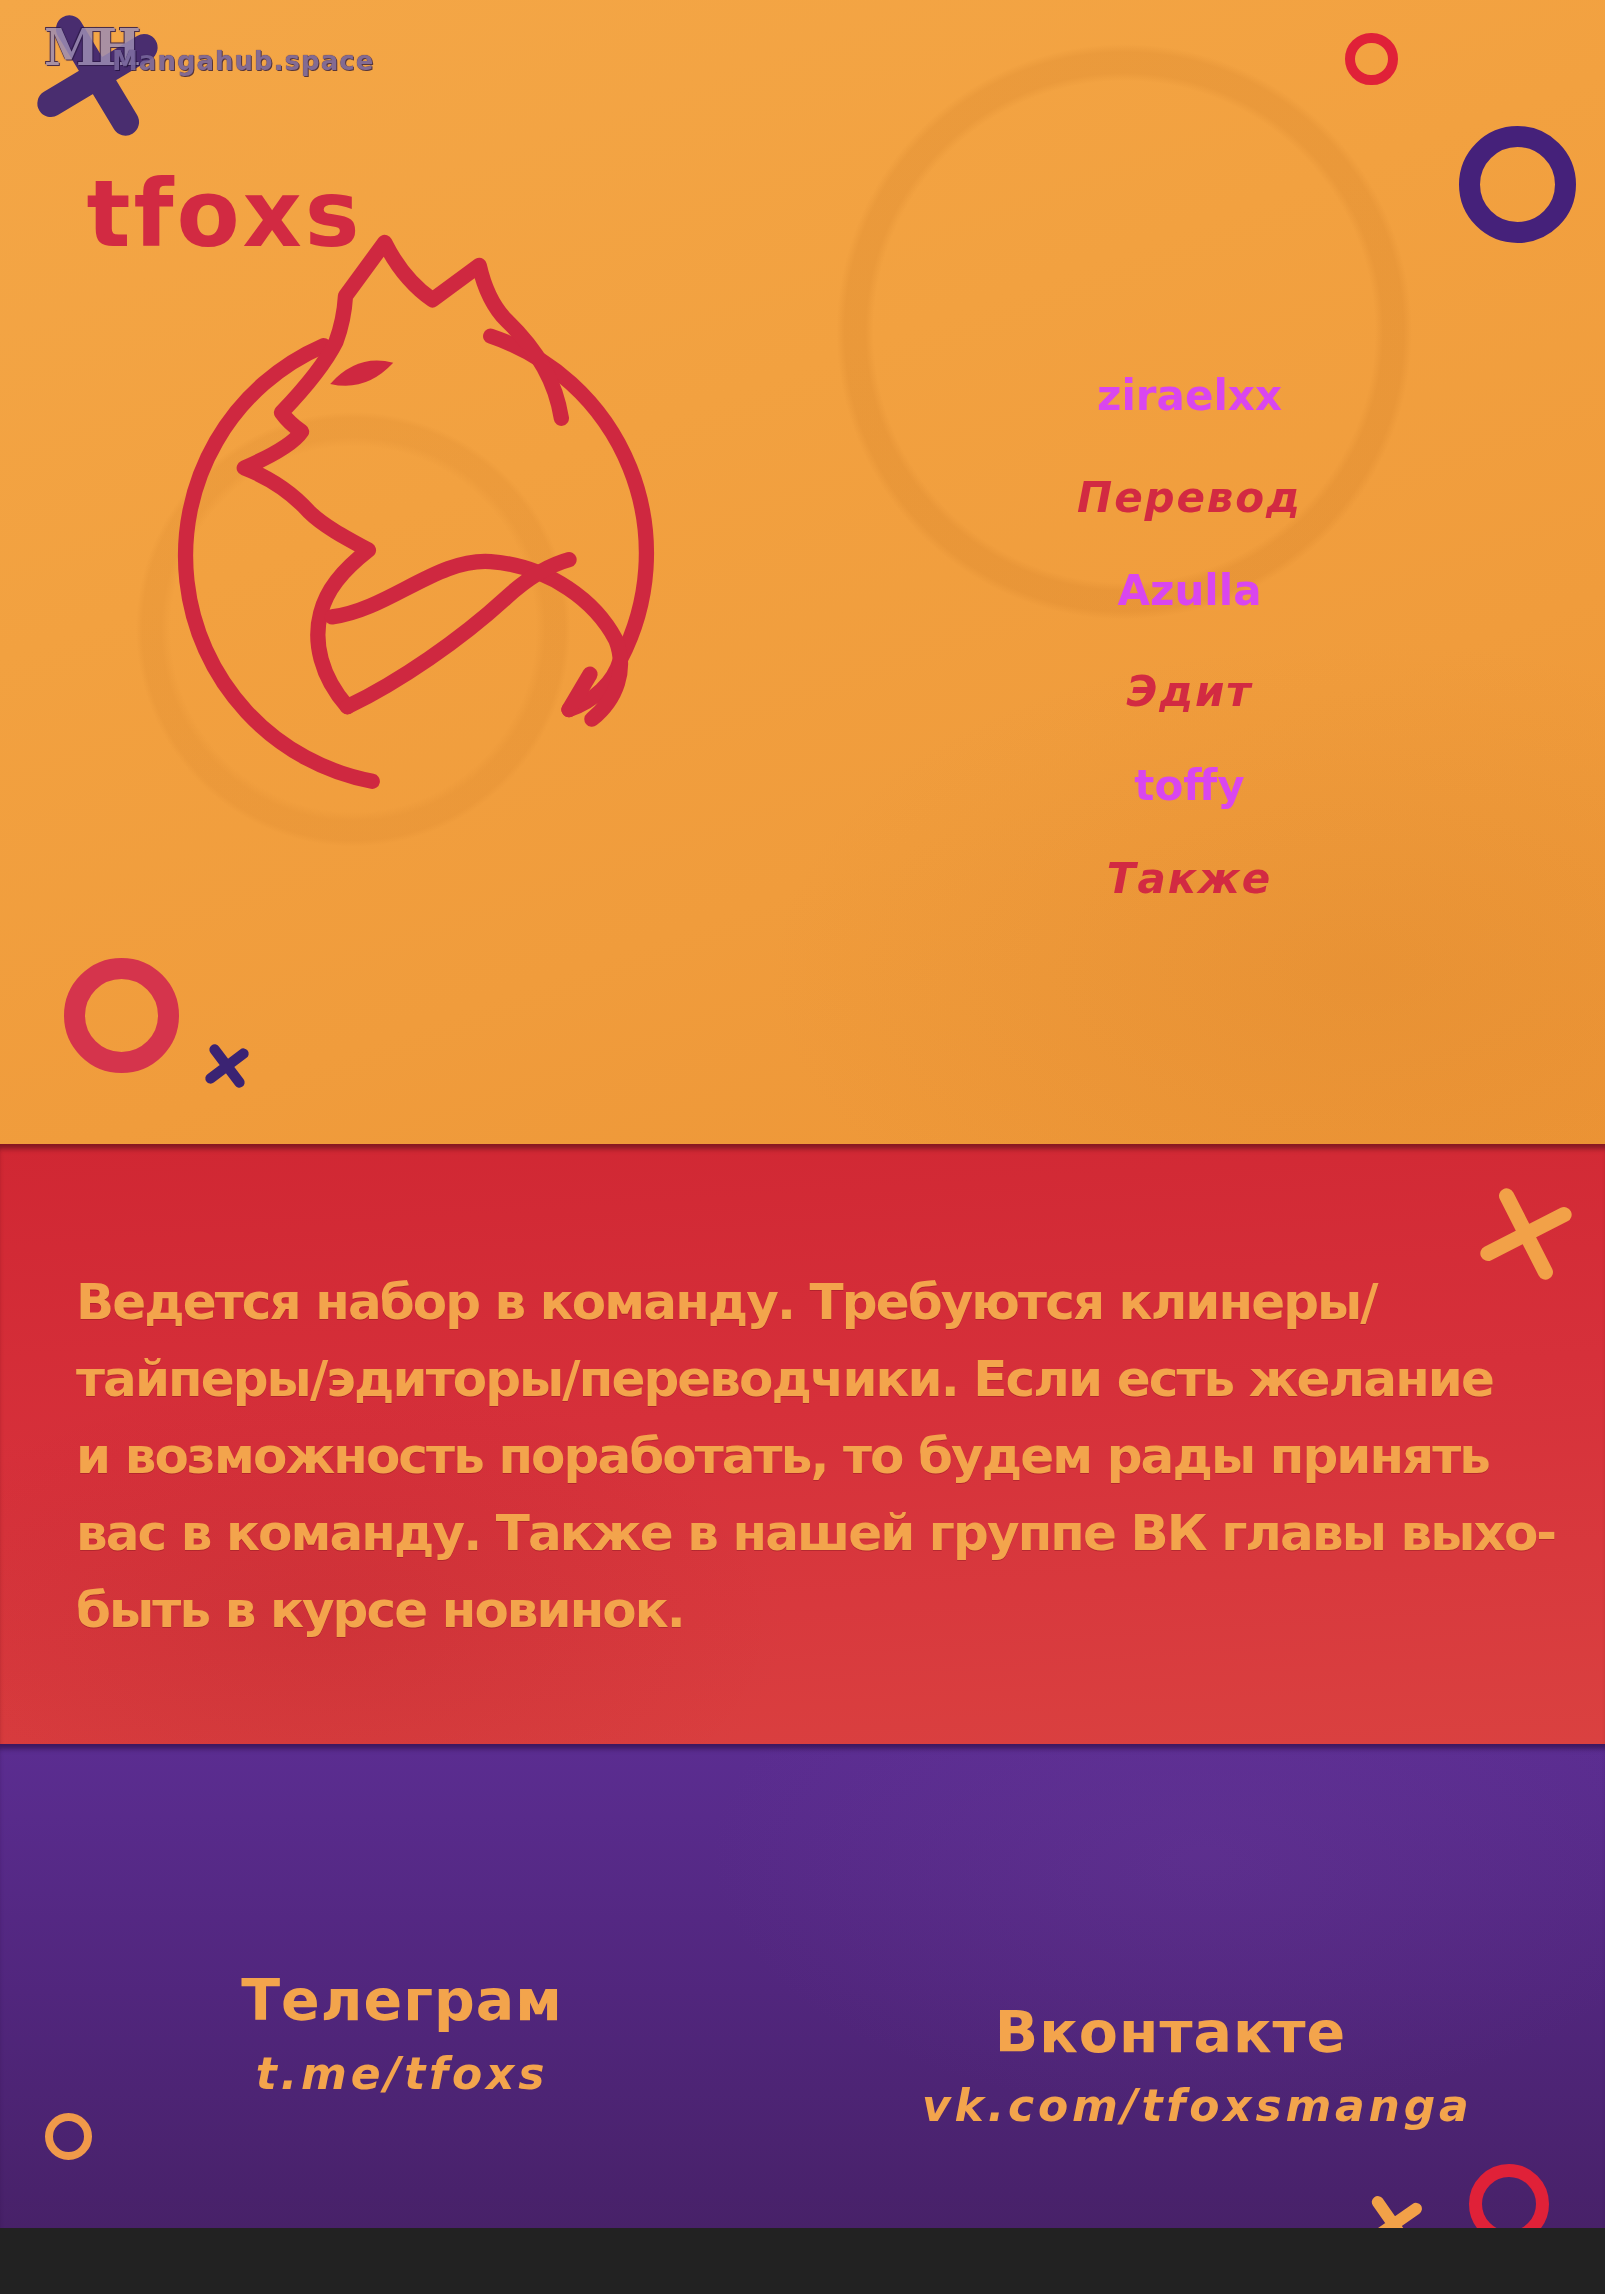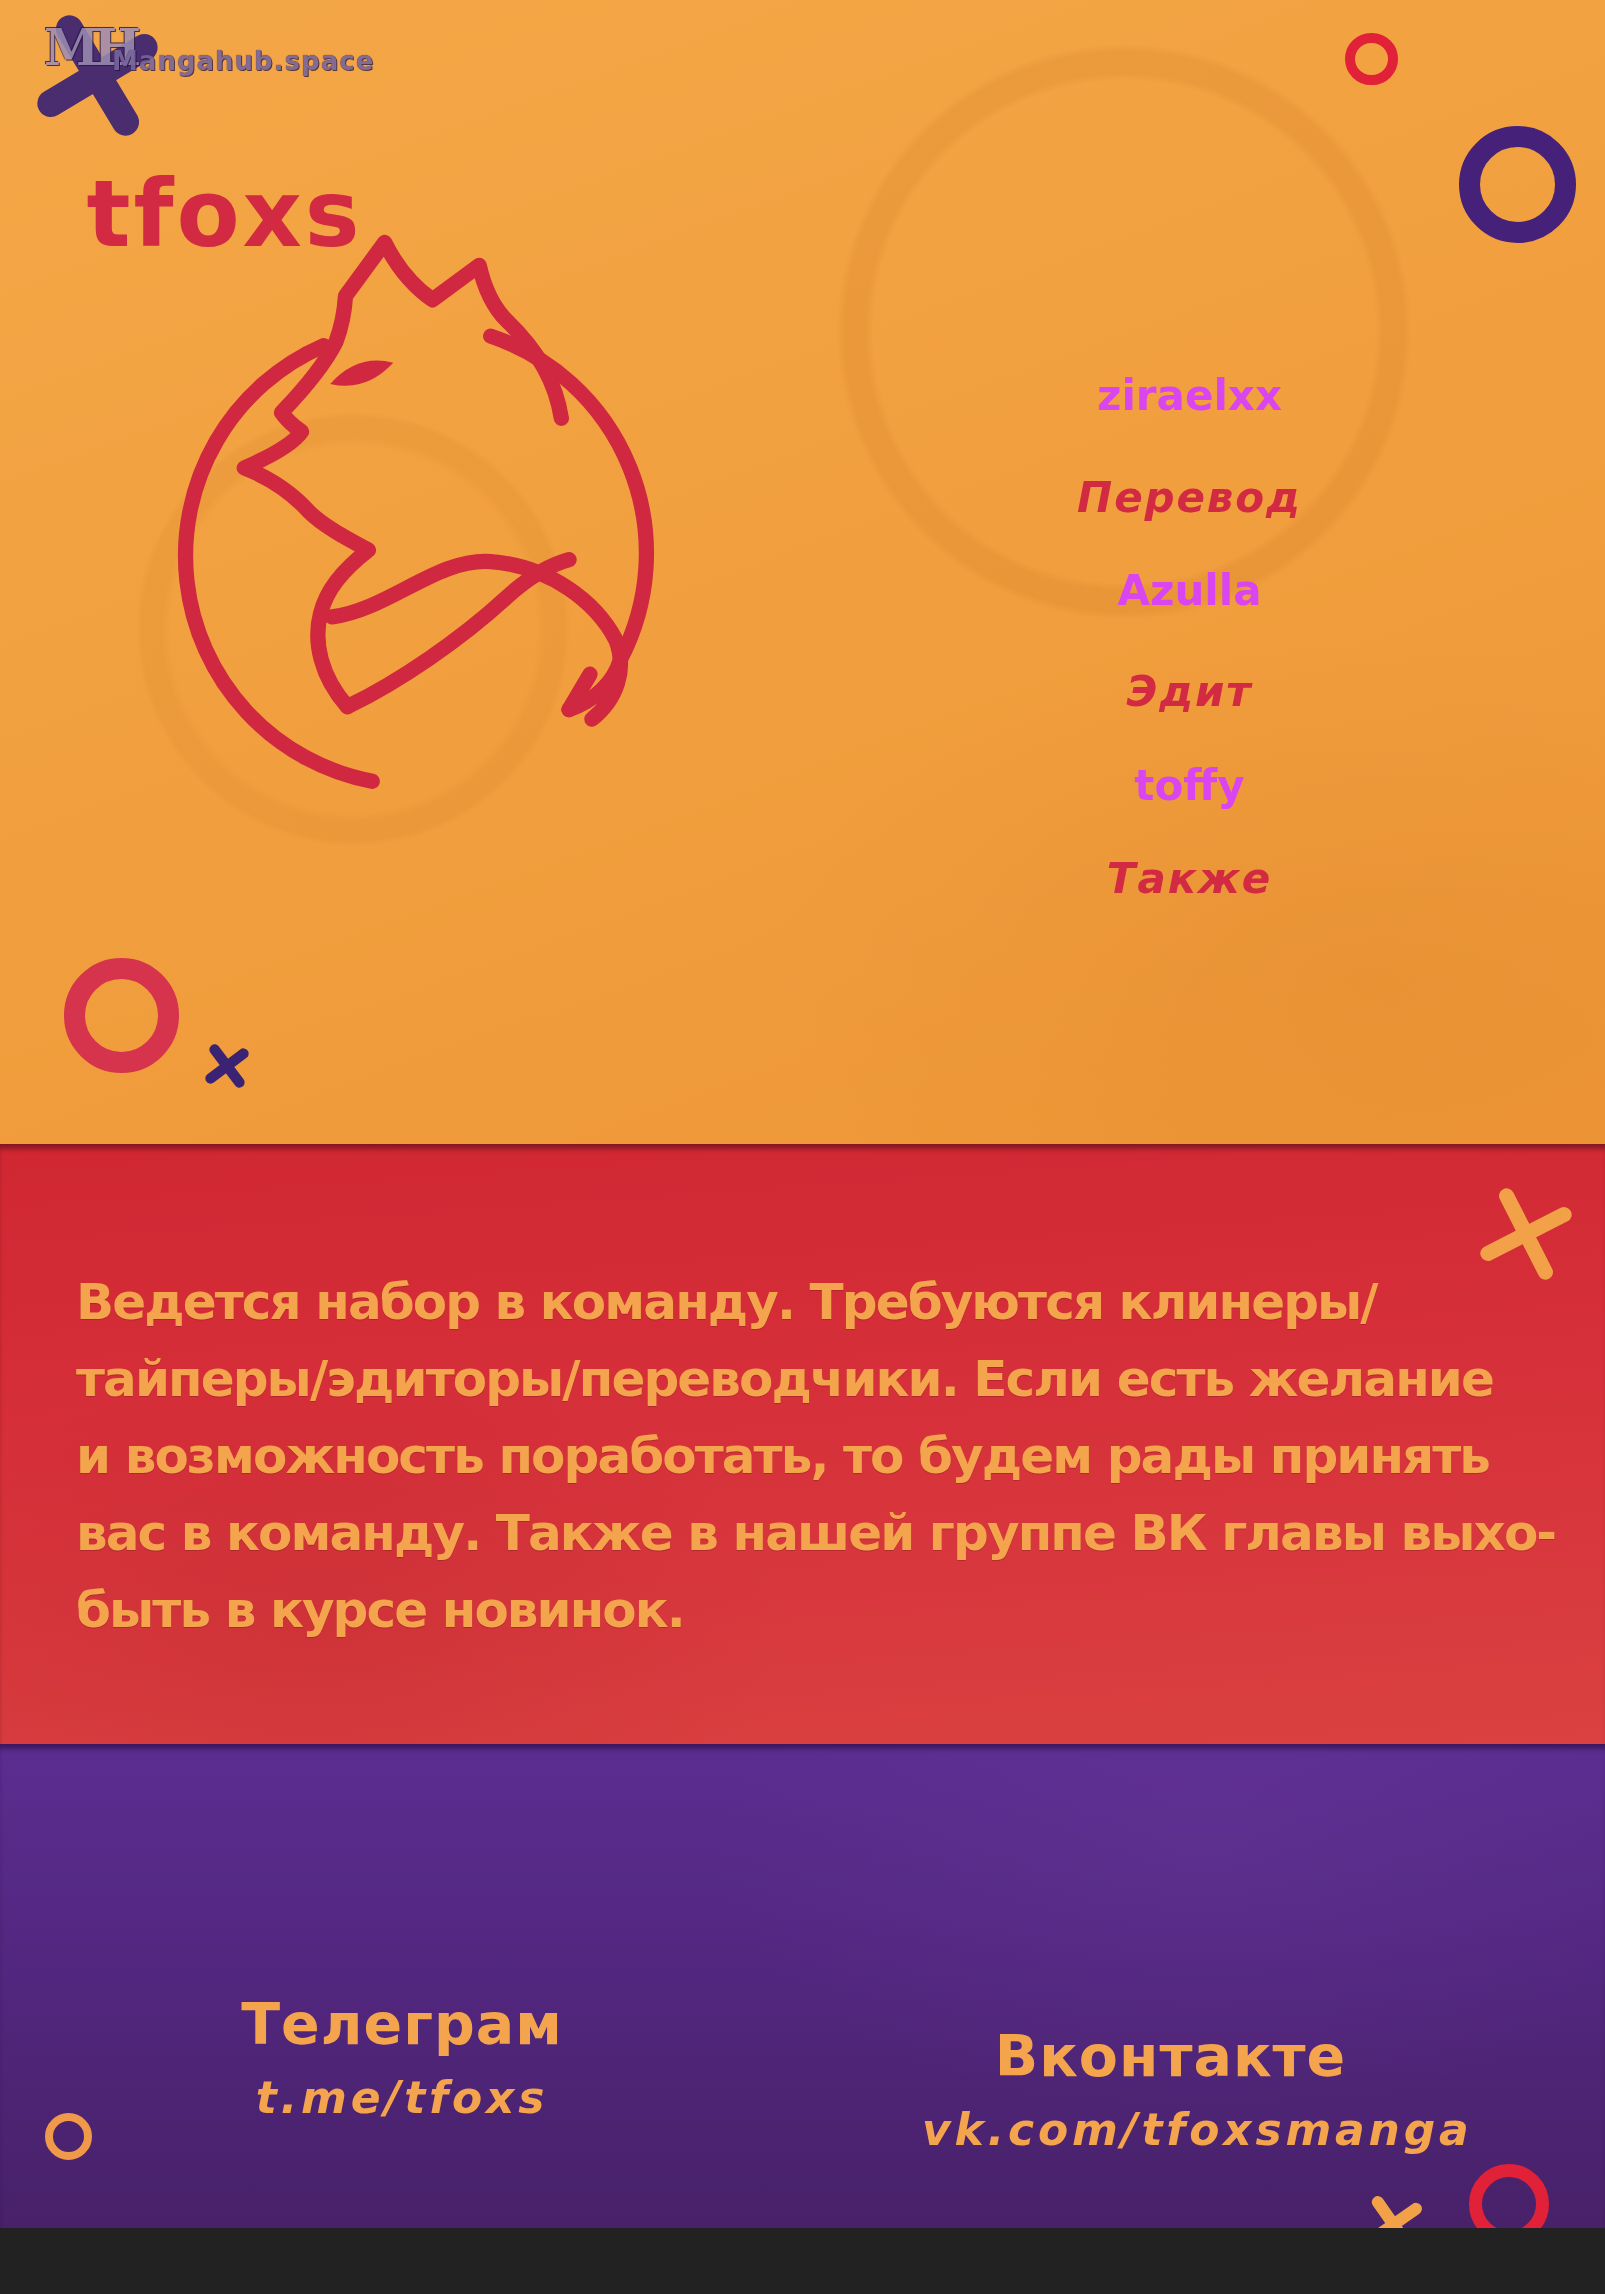--- a/index.html
+++ b/index.html
@@ -65,21 +65,21 @@
   .name-3{top:761px;} .role-3{top:830px;}
   
   .recruit{
     position:absolute;left:76px;top:1264px;width:1453px;
     text-align:left;color:#f3a44c;
     font-size:50px;font-weight:700;letter-spacing:-1.9px;line-height:77px;
     text-shadow:0 1px 0 rgba(120,20,25,.35);
   }
   .recruit div{white-space:nowrap;}
   
-  .contact{position:absolute;text-align:center;color:#f3a44c;margin-top:24px;}
+  .contact{position:absolute;text-align:center;color:#f3a44c;}
   .contact-tg{left:163px;top:1967px;width:478px;}
   .contact-vk{left:922px;top:1999px;width:497px;}
   .contact-label{font-size:57px;font-weight:700;letter-spacing:1px;}
   .contact-handle{margin-top:15.3px;font-size:44px;font-weight:700;font-style:italic;letter-spacing:3.8px;}
   
   .ring{position:absolute;border-radius:50%;}
   .ring-tr-red{left:1345px;top:32.5px;width:32.5px;height:32.5px;border:10.5px solid #e02138;}
   .ring-tr-purple{left:1459px;top:126px;width:75px;height:75px;border:21px solid #45217a;}
   .ring-left-crimson{left:64px;top:958px;width:73px;height:73px;border:21px solid #d5344c;}
   .ring-bl-orange{left:45px;top:2113px;width:31px;height:31px;border:8.6px solid #f0994a;}

